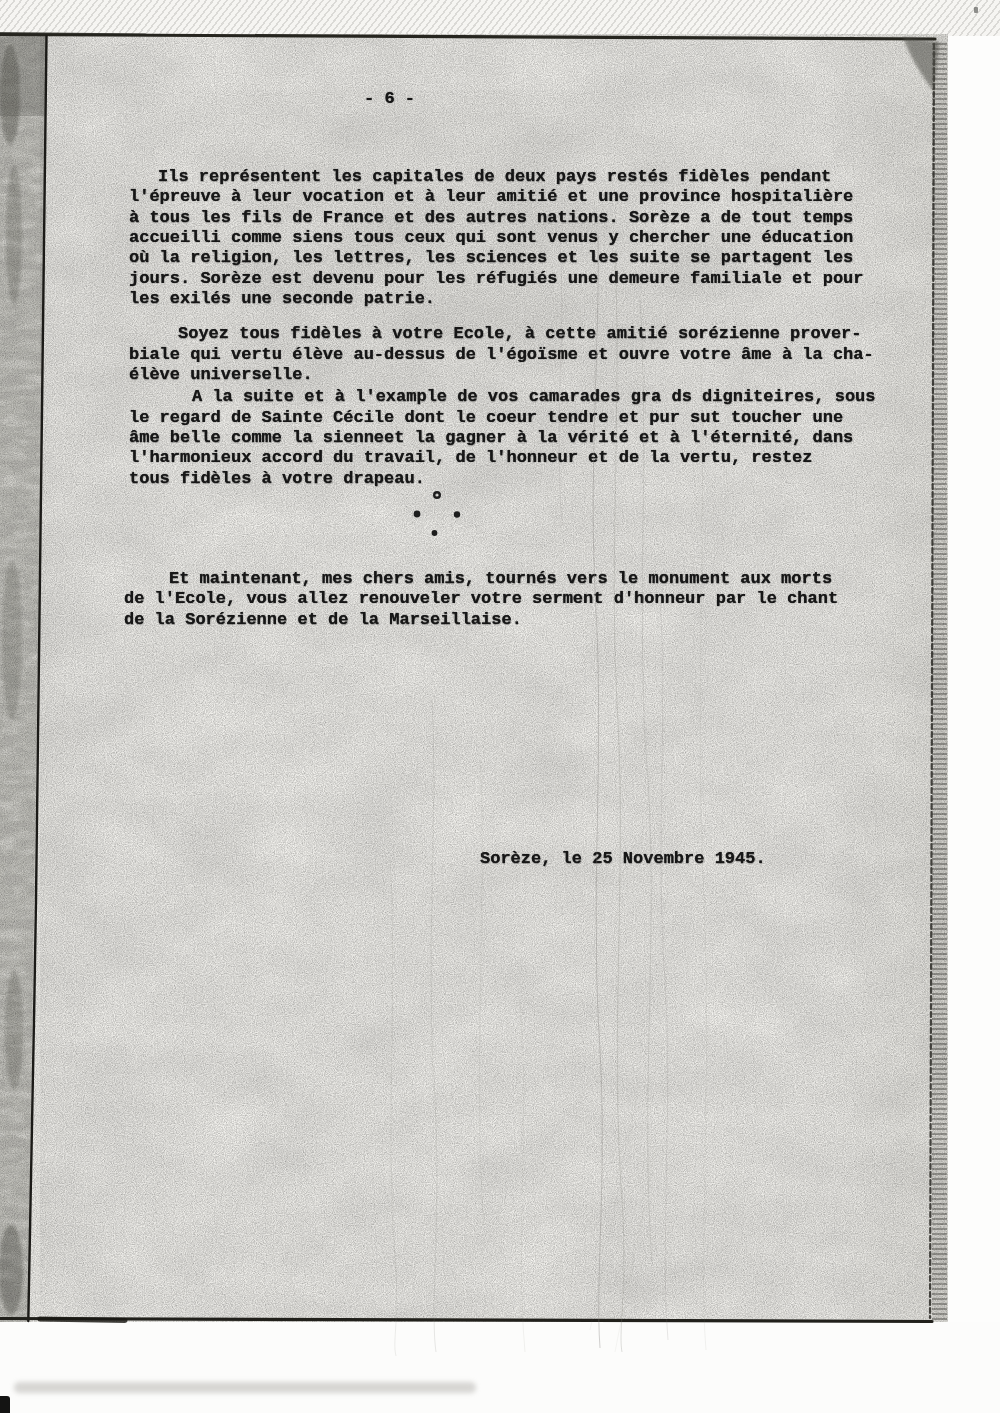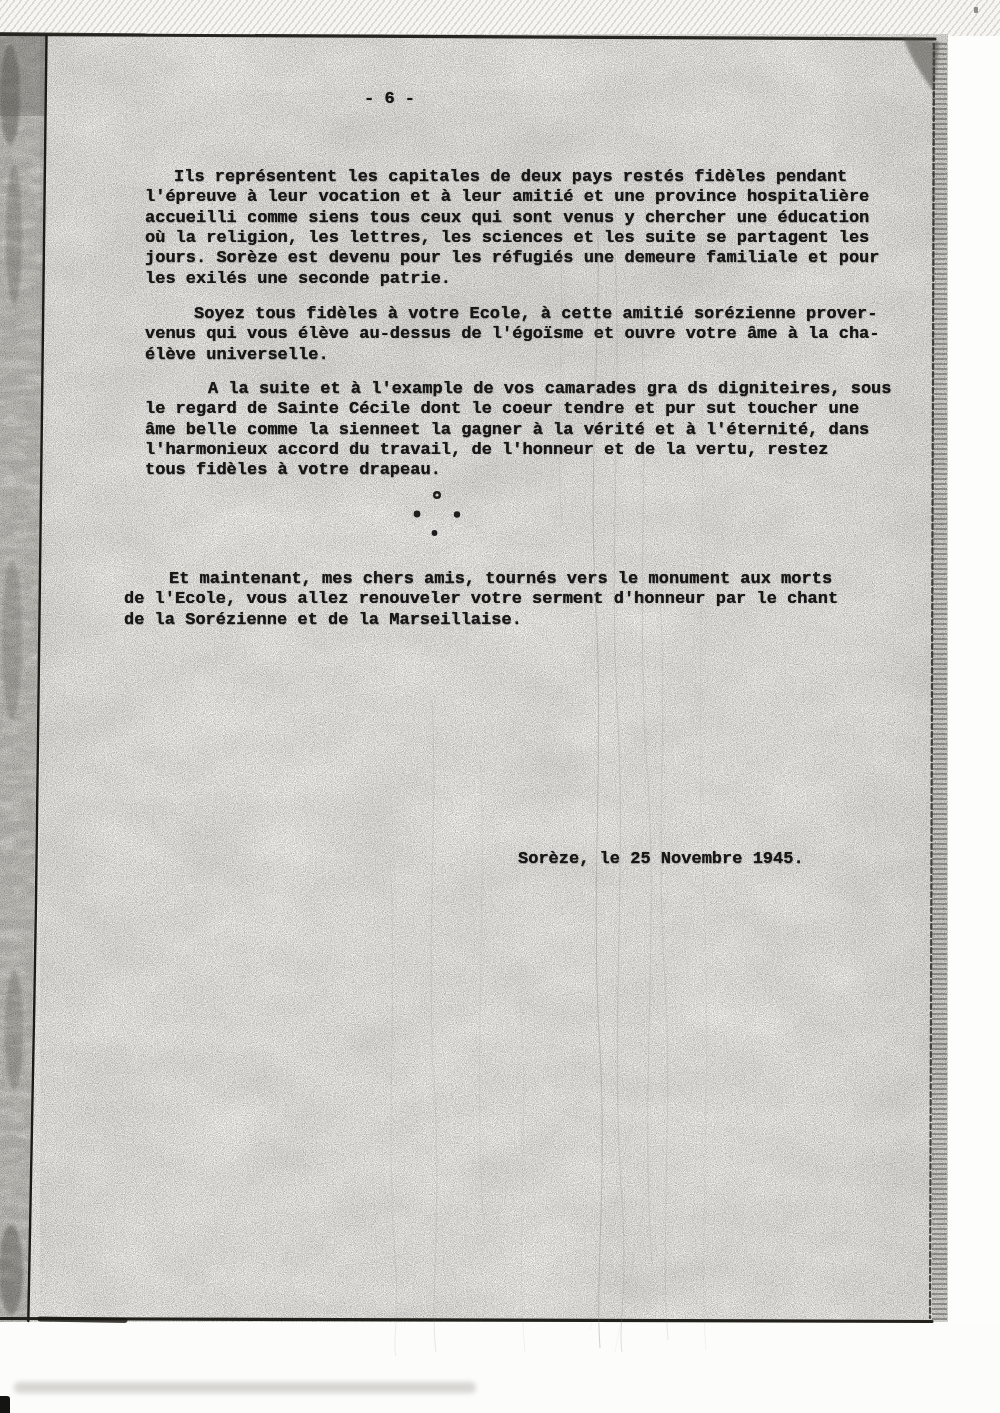--- a/index.html
+++ b/index.html
@@ -31,23 +31,23 @@
   .corner-mark{position:absolute;left:0;top:1396px;width:10px;height:17px;background:#141413;border-radius:0 3px 0 0;}
   .top-speck{position:absolute;left:974px;top:7px;width:4px;height:6px;background:#4a4a46;opacity:.6;border-radius:1px;}
 
   
   .typed{position:absolute;color:#1b1b1b;font-weight:bold;font-size:17px;
     text-shadow:0 0 .8px rgba(22,22,22,.85), .3px .3px 1px rgba(22,22,22,.3);}
   .line{height:20.35px;line-height:20.35px;white-space:pre;}
   .line:nth-child(odd){transform:translateY(.3px);}
   .in3{padding-left:29px}.in4{padding-left:45px}.in5{padding-left:49px}.in6{padding-left:63px}
   .pageno{left:364px;top:89px;}
-  .body-block{left:145px;top:167px;width:760px;}
+  .body-block{left:129px;top:167px;width:760px;}
   .closing-block{left:124px;top:569px;width:760px;}
-  .dateline{left:518px;top:849px;}
+  .dateline{left:480px;top:849px;}
 
   .artifacts{position:absolute;left:0;top:0;pointer-events:none;}
 </style>
 </head>
 <body>
 
 <div class="scan">
 
   <div class="top-band">
     <div class="hatch"></div>
@@ -61,31 +61,32 @@
   <div class="bottom-smudge"></div>
   <div class="corner-mark"></div>
   <div class="top-speck"></div>
 
   <div class="typed line pageno">- 6 -</div>
 
   <div class="typed body-block">
     <div>
       <div class="line in3">Ils représentent les capitales de deux pays restés fidèles pendant</div>
       <div class="line">l'épreuve à leur vocation et à leur amitié et une province hospitalière</div>
+      <div class="line">à tous les fils de France et des autres nations. Sorèze a de tout temps</div>
       <div class="line">accueilli comme siens tous ceux qui sont venus y chercher une éducation</div>
       <div class="line">où la religion, les lettres, les sciences et les suite se partagent les</div>
       <div class="line">jours. Sorèze est devenu pour les réfugiés une demeure familiale et pour</div>
       <div class="line">les exilés une seconde patrie.</div>
     </div>
     <div style="margin-top:15px;">
       <div class="line in5">Soyez tous fidèles à votre Ecole, à cette amitié sorézienne prover-</div>
-      <div class="line">venus qui vous élève au-dessus de l'égoïsme et ouvre votre âme à la cha-</div>
+      <div class="line">biale qui vertu élève au-dessus de l'égoïsme et ouvre votre âme à la cha-</div>
       <div class="line">élève universelle.</div>
     </div>
-    <div style="margin-top:14px;">
+    <div style="margin-top:2px;">
       <div class="line in6">A la suite et à l'example de vos camarades gra ds digniteires, sous</div>
       <div class="line">le regard de Sainte Cécile dont le coeur tendre et pur sut toucher une</div>
       <div class="line">âme belle comme la sienneet la gagner à la vérité et à l'éternité, dans</div>
       <div class="line">l'harmonieux accord du travail, de l'honneur et de la vertu, restez</div>
       <div class="line">tous fidèles à votre drapeau.</div>
     </div>
   </div>
 
   <div class="typed closing-block">
     <div class="line in4">Et maintenant, mes chers amis, tournés vers le monument aux morts</div>

